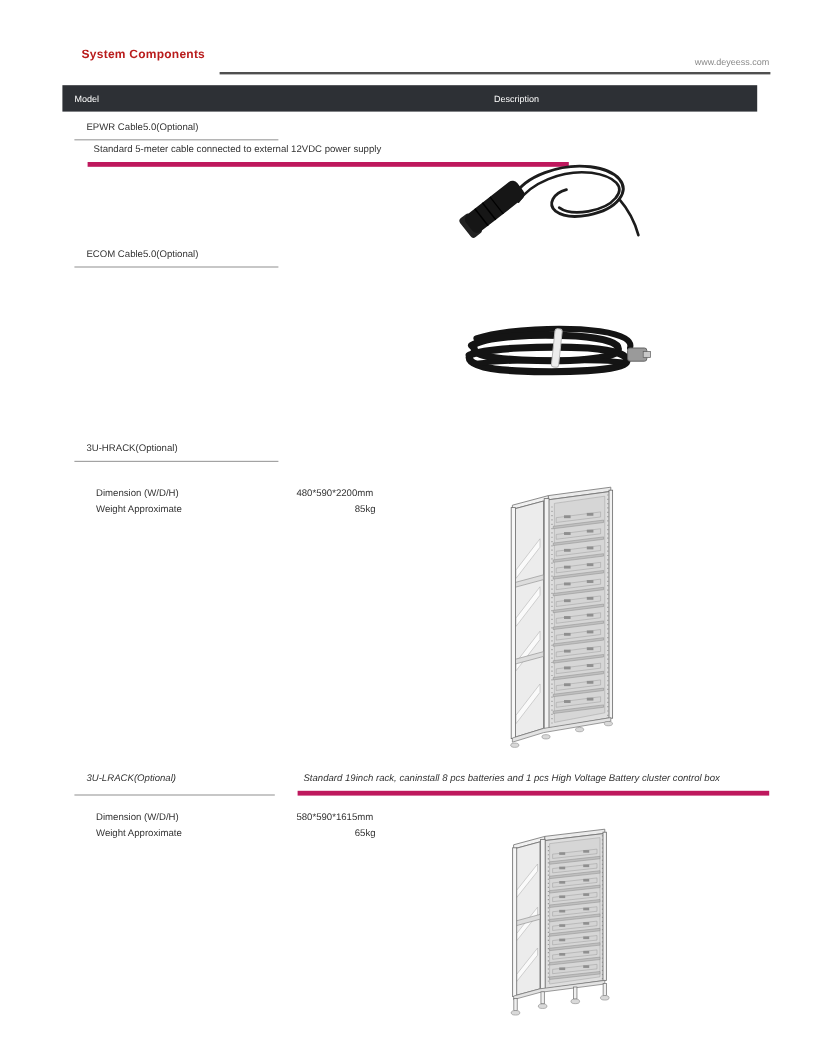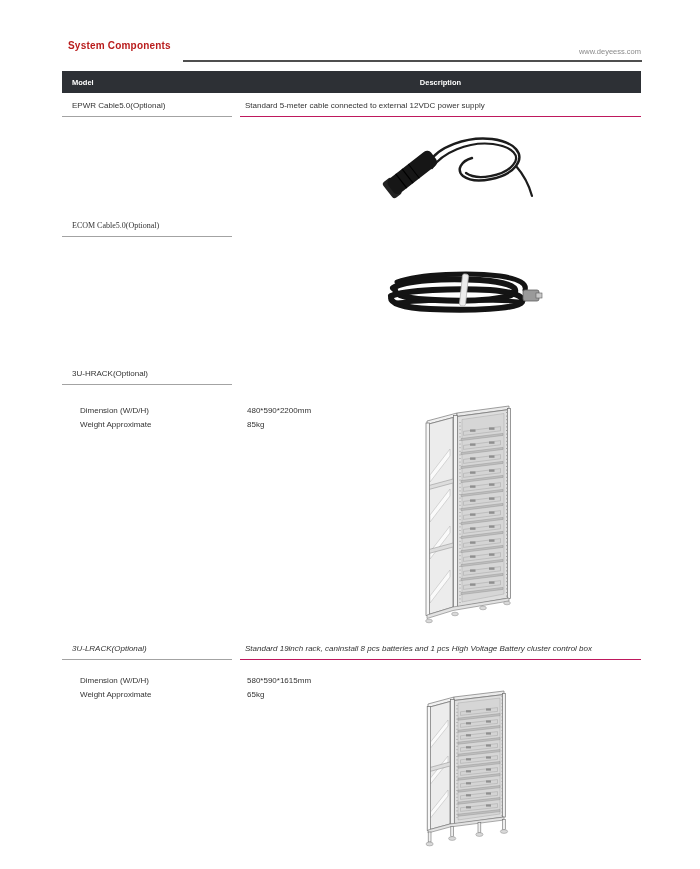--- a/index.html
+++ b/index.html
@@ -12,36 +12,36 @@
     position:absolute;left:68px;top:40px;font-size:10px;font-weight:bold;color:#b91c1c;letter-spacing:0.2px;
   }
   .site-url{
     position:absolute;right:59px;top:47px;font-size:7.5px;color:#8a8a8a;text-align:center;
   }
   .title-rule{
     position:absolute;left:183px;top:60px;width:459px;height:2px;background:#4f4f4f;
   }
   
   .hdr-bar{
-    position:absolute;left:62px;top:71px;width:579px;height:22px;background:#2d3035;
-    display:flex;align-items:center;color:#ffffff;font-size:7.5px;font-weight:bold;
+    position:absolute;left:52px;top:71px;width:579px;height:22px;background:#2d3035;
+    display:flex;align-items:center;color:#ffffff;font-size:7.5px;font-weight:normal;
   }
   .hdr-model{width:178px;padding-left:10px;box-sizing:border-box;}
   .hdr-desc{width:401px;text-align:center;}
   
   .row{position:absolute;left:62px;width:579px;display:flex;font-size:8px;}
   .c-model{width:170px;margin-right:8px;padding:3px 0 6px 10px;box-sizing:border-box;border-bottom:1px solid #a3a3a3;}
-  .c-desc{width:401px;padding:3px 0 6px 5px;box-sizing:border-box;border-bottom:1px solid #be185d;}
-  .row-1{top:98px;} .row-2{top:218px;font-family:Liberation Serif, serif;} .row-3{top:366px;} .row-4{top:641px;font-style:italic;}
+  .c-desc{width:401px;padding:3px 0 6px 5px;box-sizing:border-box;border-bottom:4px solid #be185d;margin-left:11px;}
+  .row-1{top:98px;flex-direction:column;} .row-2{top:204px;} .row-3{top:366px;} .row-4{top:641px;font-style:italic;}
   
   .specs{position:absolute;left:80px;display:flex;font-size:8px;line-height:14px;}
   .specs-1{top:404px;} .specs-2{top:674px;}
   .spec-labels{width:167px;}
   .spec-values{width:66px;}
-  .spec-values .v2{}
+  .spec-values .v2{text-align:right;}
   
   .img{position:absolute;}
   .img svg{display:block;width:100%;height:100%;}
   .img-cable1{left:373px;top:127px;width:170px;height:90px;}
   .img-cable2{left:375px;top:266px;width:175px;height:55px;}
   .img-rack-tall{left:417px;top:400px;width:100px;height:226px;}
   .img-rack-short{left:420px;top:686px;width:92px;height:166px;}
 </style>
 </head>
 <body>

